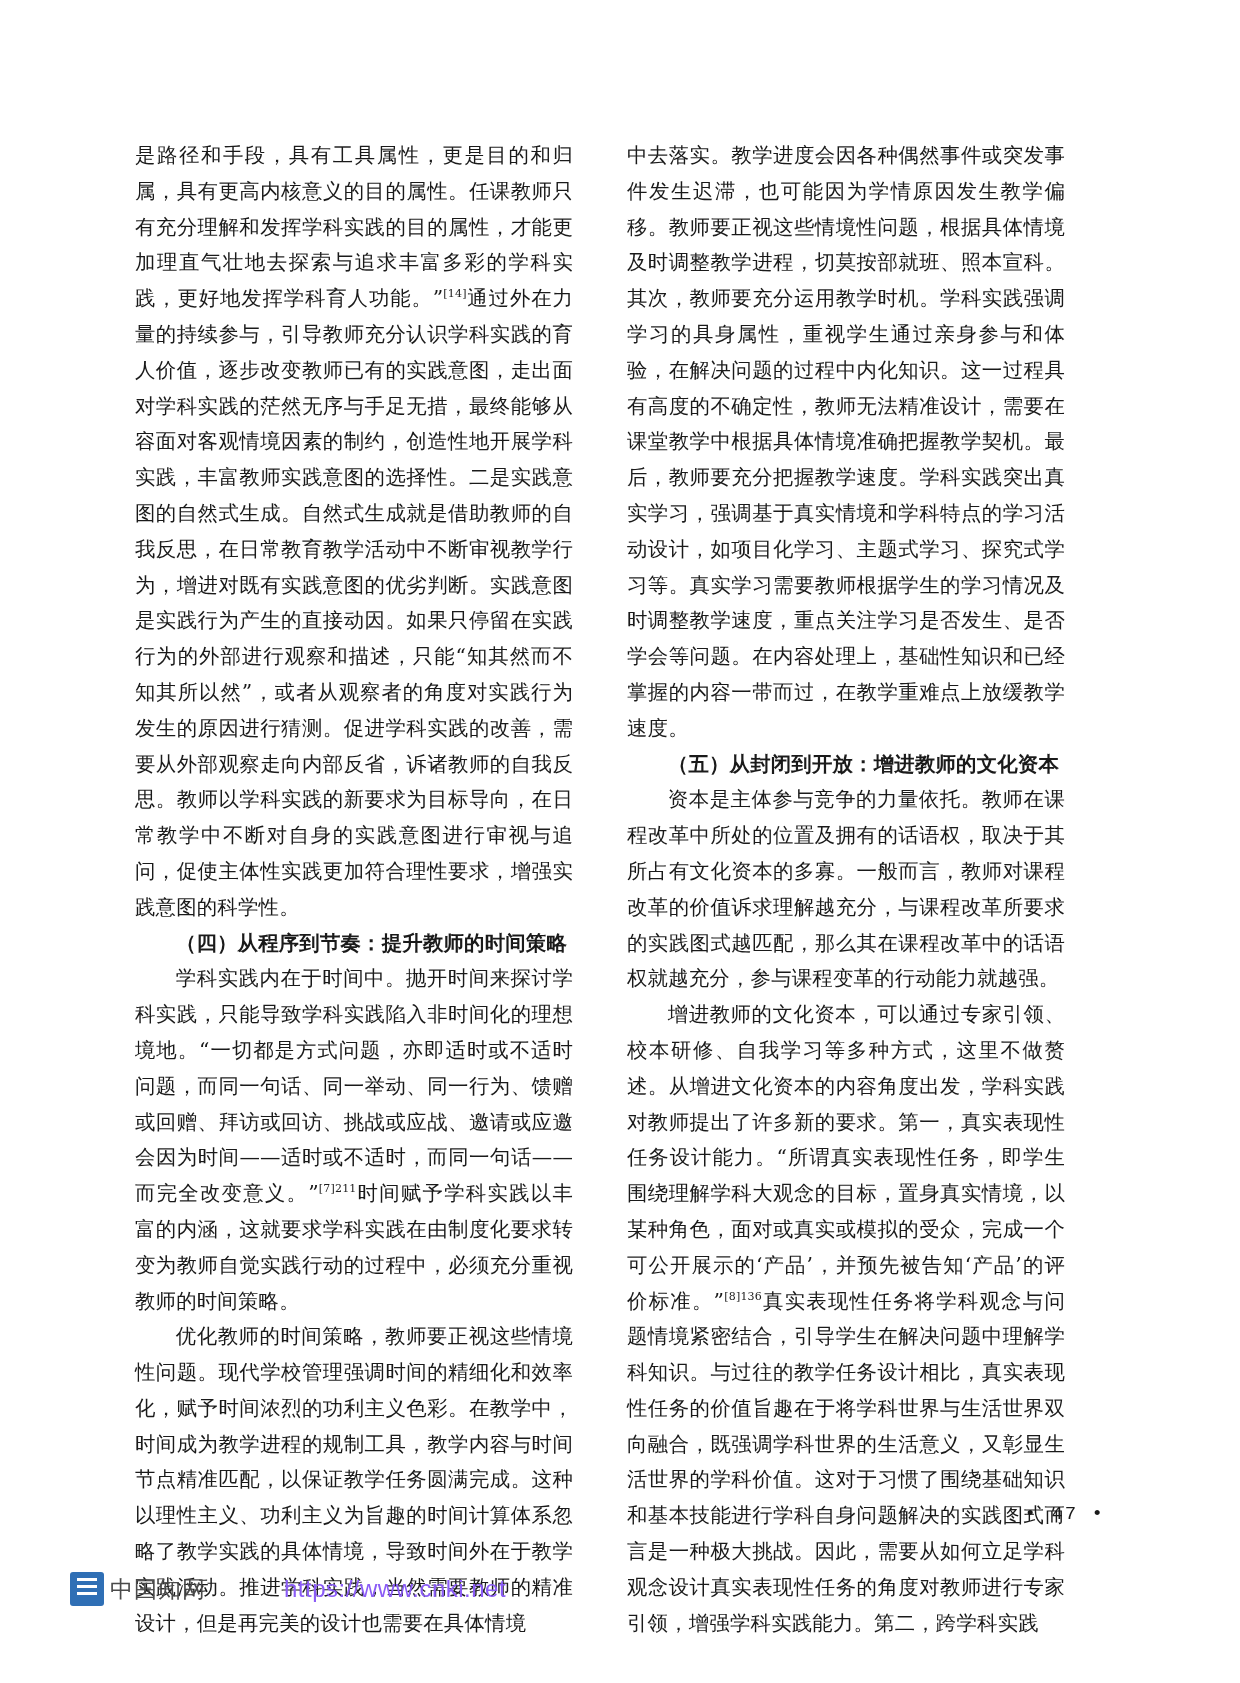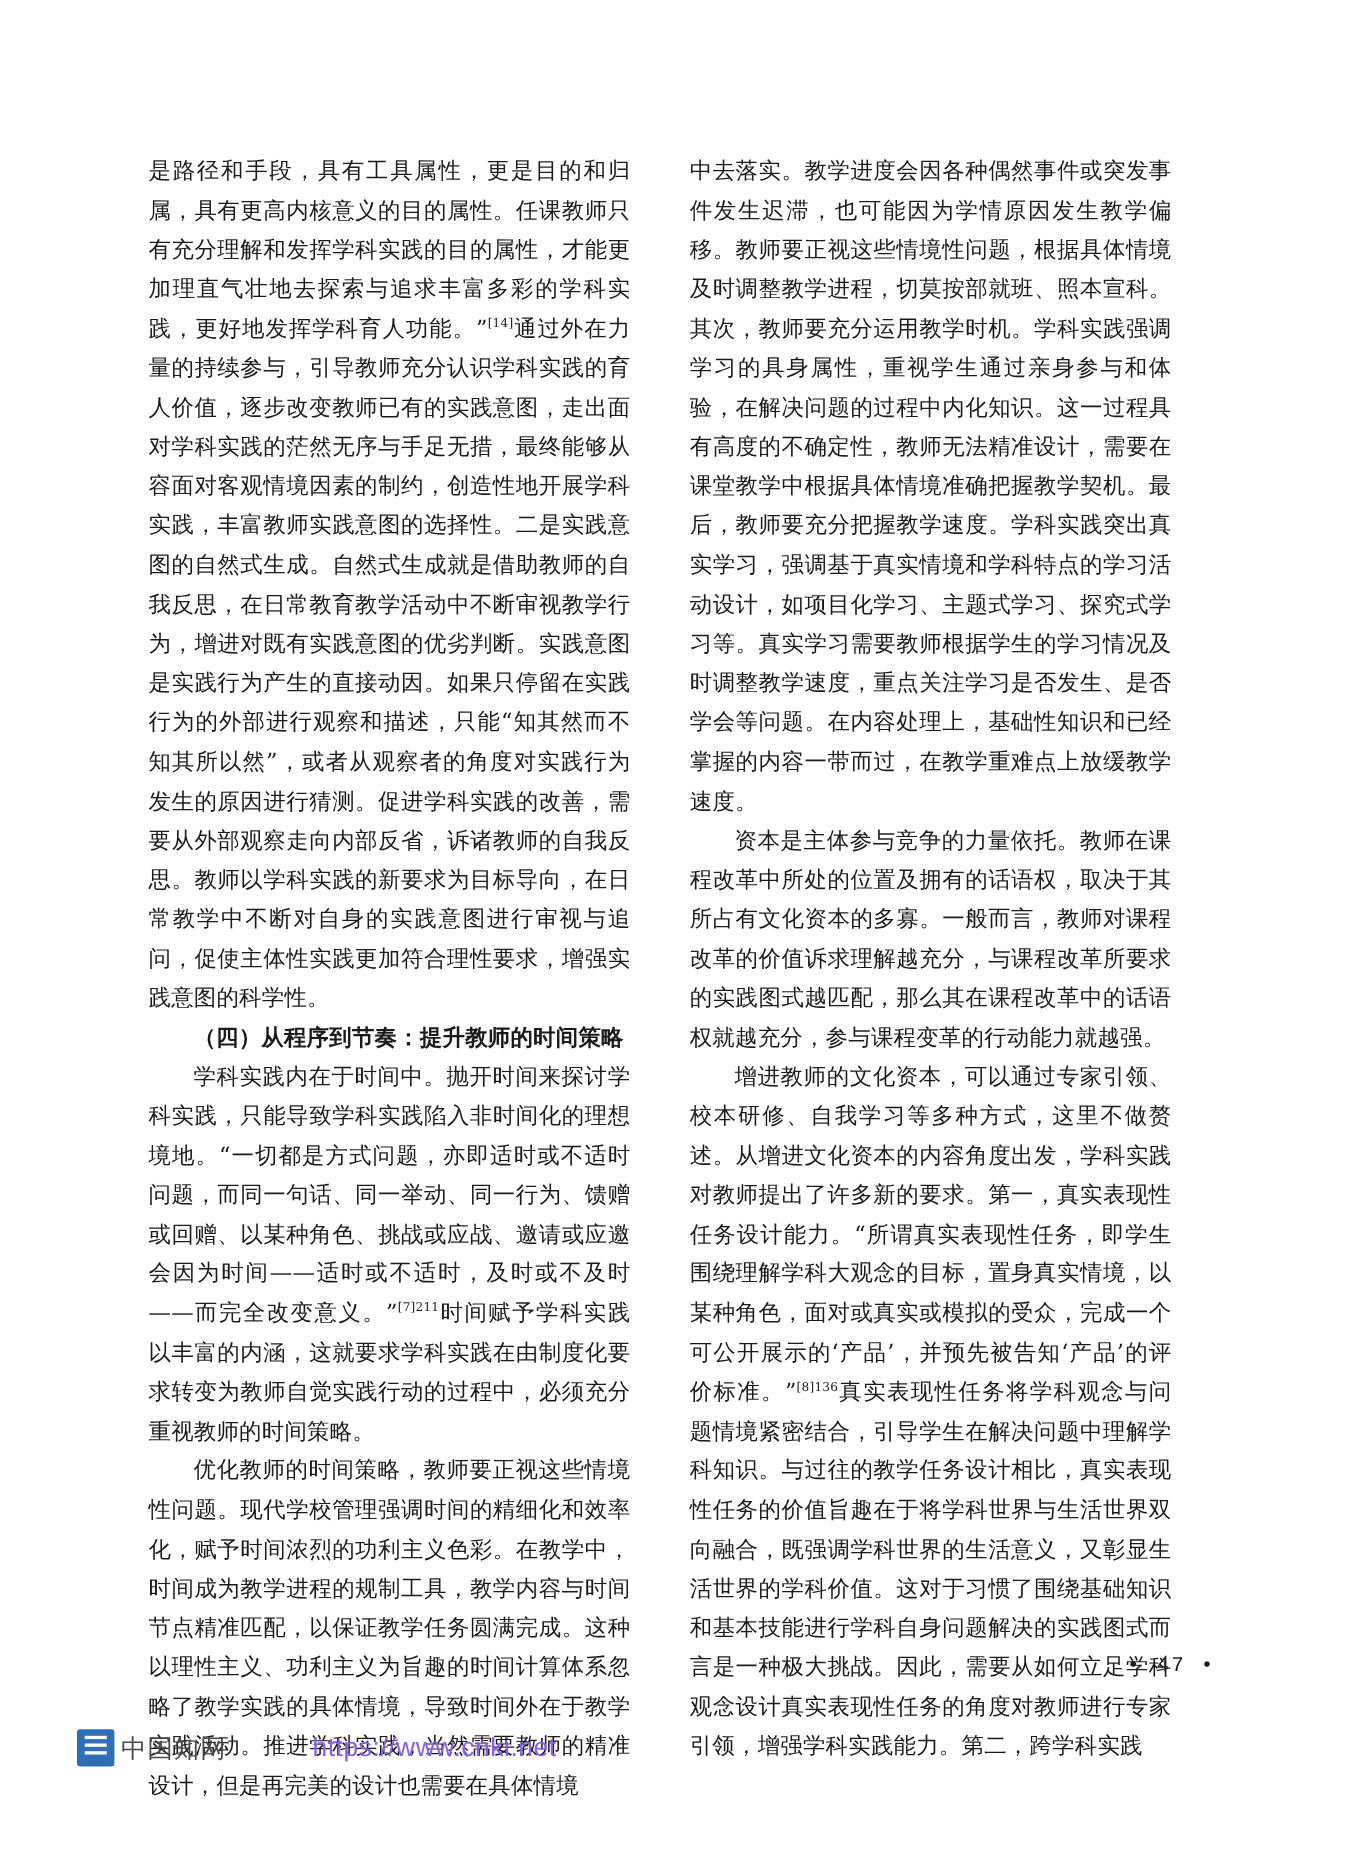--- a/index.html
+++ b/index.html
@@ -114,26 +114,27 @@
 </head>
 <body>
 
 <div class="page">
 
   <div class="columns">
 
     <div class="col">
       <p><span>是路径和手段，具有工具属性，更是目的和归属，具有更高内核意义的目的属性。任课教师只有充分理解和发挥学科实践的目的属性，才能更加理直气壮地去探索与追求丰富多彩的学科实践，更好地发挥学科育人功能。”</span><sup>[14]</sup><span>通过外在力量的持续参与，引导教师充分认识学科实践的育人价值，逐步改变教师已有的实践意图，走出面对学科实践的茫然无序与手足无措，最终能够从容面对客观情境因素的制约，创造性地开展学科实践，丰富教师实践意图的选择性。二是实践意图的自然式生成。自然式生成就是借助教师的自我反思，在日常教育教学活动中不断审视教学行为，增进对既有实践意图的优劣判断。实践意图是实践行为产生的直接动因。如果只停留在实践行为的外部进行观察和描述，只能“知其然而不知其所以然”，或者从观察者的角度对实践行为发生的原因进行猜测。促进学科实践的改善，需要从外部观察走向内部反省，诉诸教师的自我反思。教师以学科实践的新要求为目标导向，在日常教学中不断对自身的实践意图进行审视与追问，促使主体性实践更加符合理性要求，增强实践意图的科学性。</span></p>
       <p class="heading">（四）从程序到节奏：提升教师的时间策略</p>
-      <p class="indent"><span>学科实践内在于时间中。抛开时间来探讨学科实践，只能导致学科实践陷入非时间化的理想境地。“一切都是方式问题，亦即适时或不适时问题，而同一句话、同一举动、同一行为、馈赠或回赠、以某种角色、挑战或应战、邀请或应邀会因为时间——适时或不适时，及时或不及时——而完全改变意义。”</span><sup>[7]211</sup><span>时间赋予学科实践以丰富的内涵，这就要求学科实践在由制度化要求转变为教师自觉实践行动的过程中，必须充分重视教师的时间策略。</span></p>
+      <p class="indent"><span>学科实践内在于时间中。抛开时间来探讨学科实践，只能导致学科实践陷入非时间化的理想境地。“一切都是方式问题，亦即适时或不适时问题，而同一句话、同一举动、同一行为、馈赠或回赠、拜访或回访、挑战或应战、邀请或应邀会因为时间——适时或不适时，而同一句话——而完全改变意义。”</span><sup>[7]211</sup><span>时间赋予学科实践以丰富的内涵，这就要求学科实践在由制度化要求转变为教师自觉实践行动的过程中，必须充分重视教师的时间策略。</span></p>
       <p class="indent">优化教师的时间策略，教师要正视这些情境性问题。现代学校管理强调时间的精细化和效率化，赋予时间浓烈的功利主义色彩。在教学中，时间成为教学进程的规制工具，教学内容与时间节点精准匹配，以保证教学任务圆满完成。这种以理性主义、功利主义为旨趣的时间计算体系忽略了教学实践的具体情境，导致时间外在于教学实践活动。推进学科实践，当然需要教师的精准设计，但是再完美的设计也需要在具体情境</p>
     </div>
 
     <div class="col">
       <p>中去落实。教学进度会因各种偶然事件或突发事件发生迟滞，也可能因为学情原因发生教学偏移。教师要正视这些情境性问题，根据具体情境及时调整教学进程，切莫按部就班、照本宣科。其次，教师要充分运用教学时机。学科实践强调学习的具身属性，重视学生通过亲身参与和体验，在解决问题的过程中内化知识。这一过程具有高度的不确定性，教师无法精准设计，需要在课堂教学中根据具体情境准确把握教学契机。最后，教师要充分把握教学速度。学科实践突出真实学习，强调基于真实情境和学科特点的学习活动设计，如项目化学习、主题式学习、探究式学习等。真实学习需要教师根据学生的学习情况及时调整教学速度，重点关注学习是否发生、是否学会等问题。在内容处理上，基础性知识和已经掌握的内容一带而过，在教学重难点上放缓教学速度。</p>
+      <p class="heading">（五）从封闭到开放：增进教师的文化资本</p>
       <p class="indent">资本是主体参与竞争的力量依托。教师在课程改革中所处的位置及拥有的话语权，取决于其所占有文化资本的多寡。一般而言，教师对课程改革的价值诉求理解越充分，与课程改革所要求的实践图式越匹配，那么其在课程改革中的话语权就越充分，参与课程变革的行动能力就越强。</p>
       <p class="indent"><span>增进教师的文化资本，可以通过专家引领、校本研修、自我学习等多种方式，这里不做赘述。从增进文化资本的内容角度出发，学科实践对教师提出了许多新的要求。第一，真实表现性任务设计能力。“所谓真实表现性任务，即学生围绕理解学科大观念的目标，置身真实情境，以某种角色，面对或真实或模拟的受众，完成一个可公开展示的‘产品’，并预先被告知‘产品’的评价标准。”</span><sup>[8]136</sup><span>真实表现性任务将学科观念与问题情境紧密结合，引导学生在解决问题中理解学科知识。与过往的教学任务设计相比，真实表现性任务的价值旨趣在于将学科世界与生活世界双向融合，既强调学科世界的生活意义，又彰显生活世界的学科价值。这对于习惯了围绕基础知识和基本技能进行学科自身问题解决的实践图式而言是一种极大挑战。因此，需要从如何立足学科观念设计真实表现性任务的角度对教师进行专家引领，增强学科实践能力。第二，跨学科实践</span></p>
     </div>
 
   </div>
 
   <div class="page-number">• 47 •</div>
 
   <div class="footer">
     <div class="cnki-logo">

